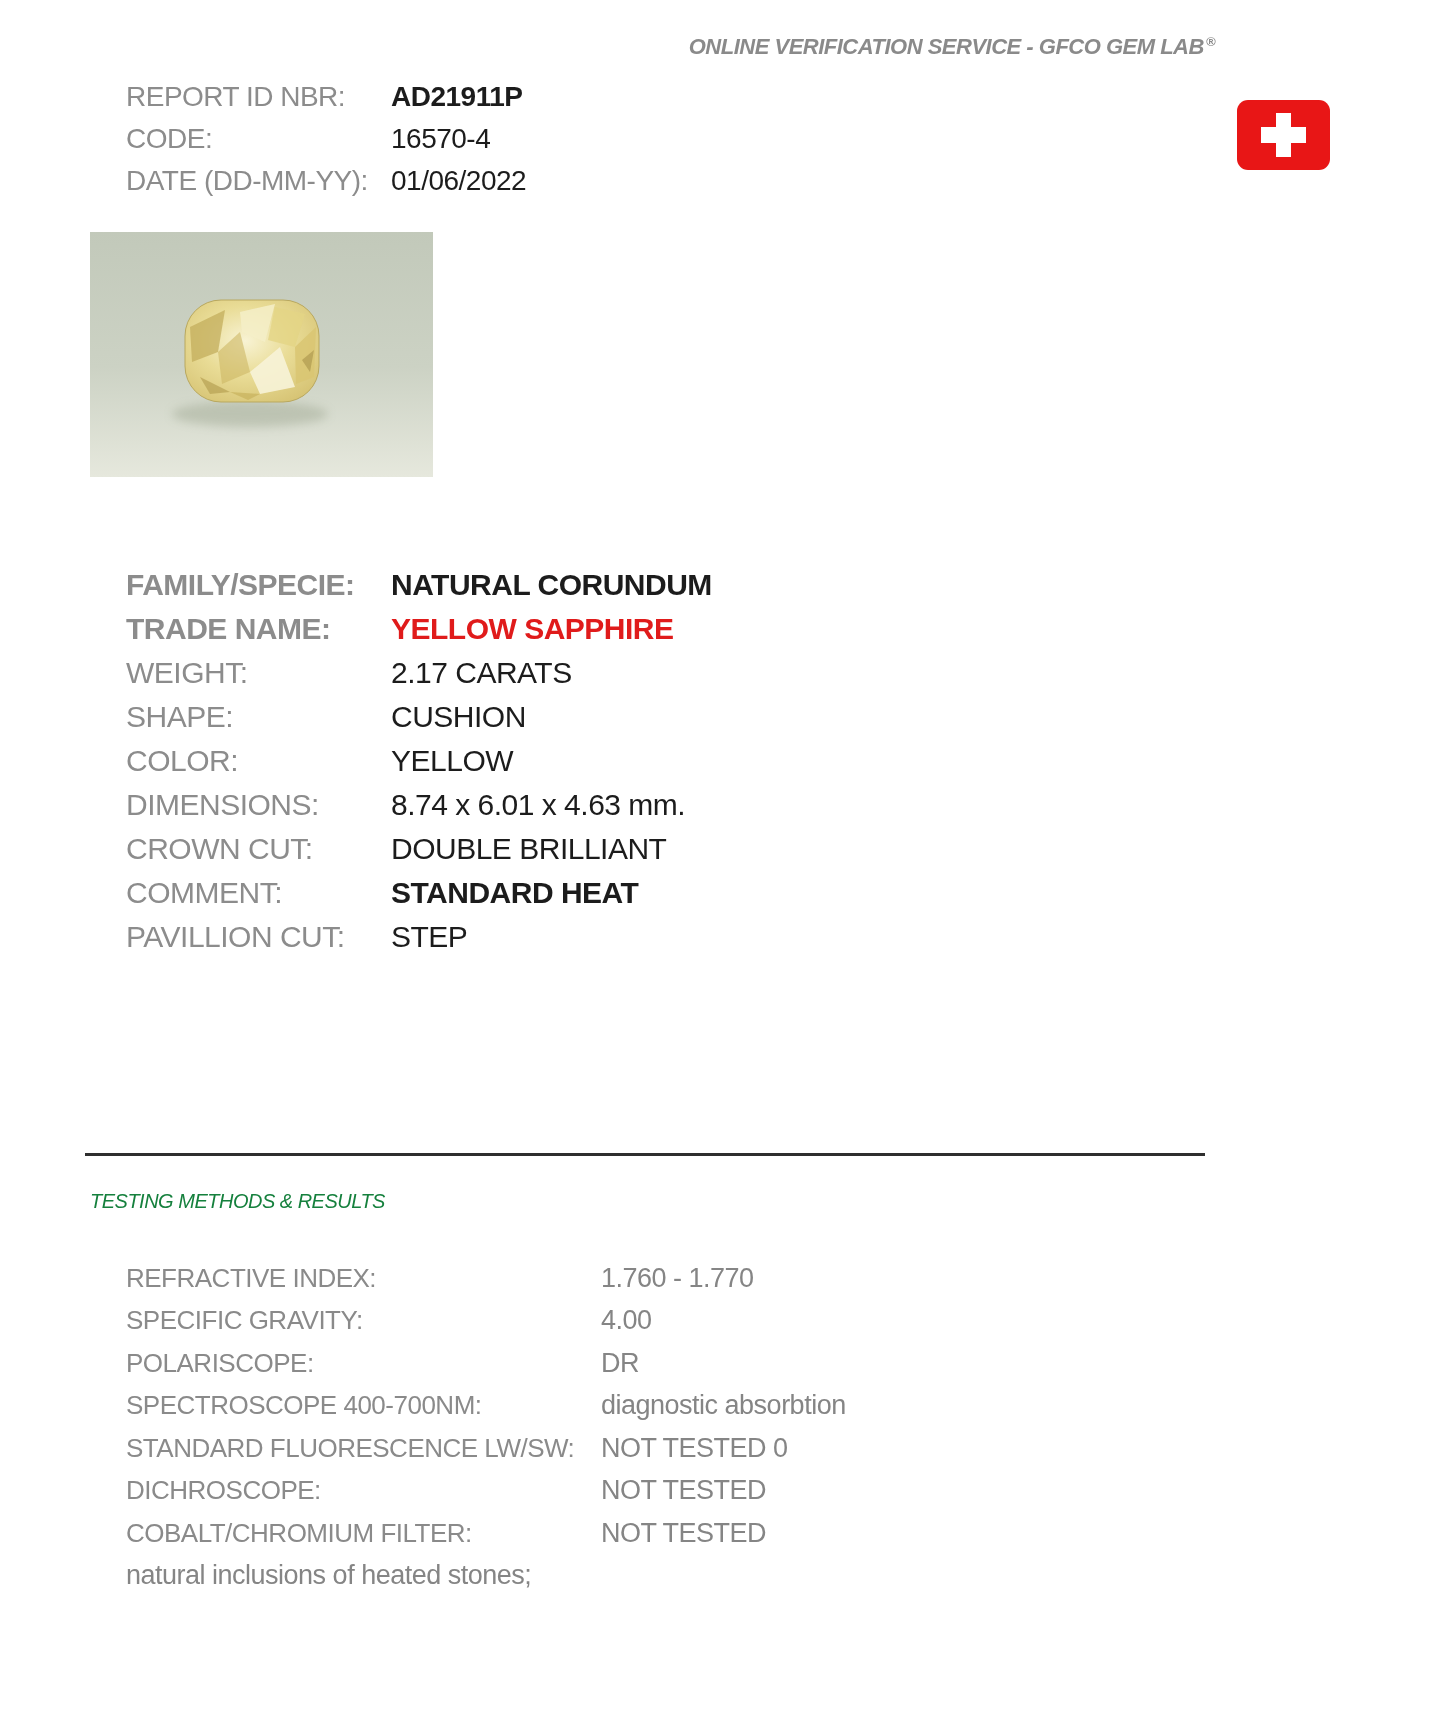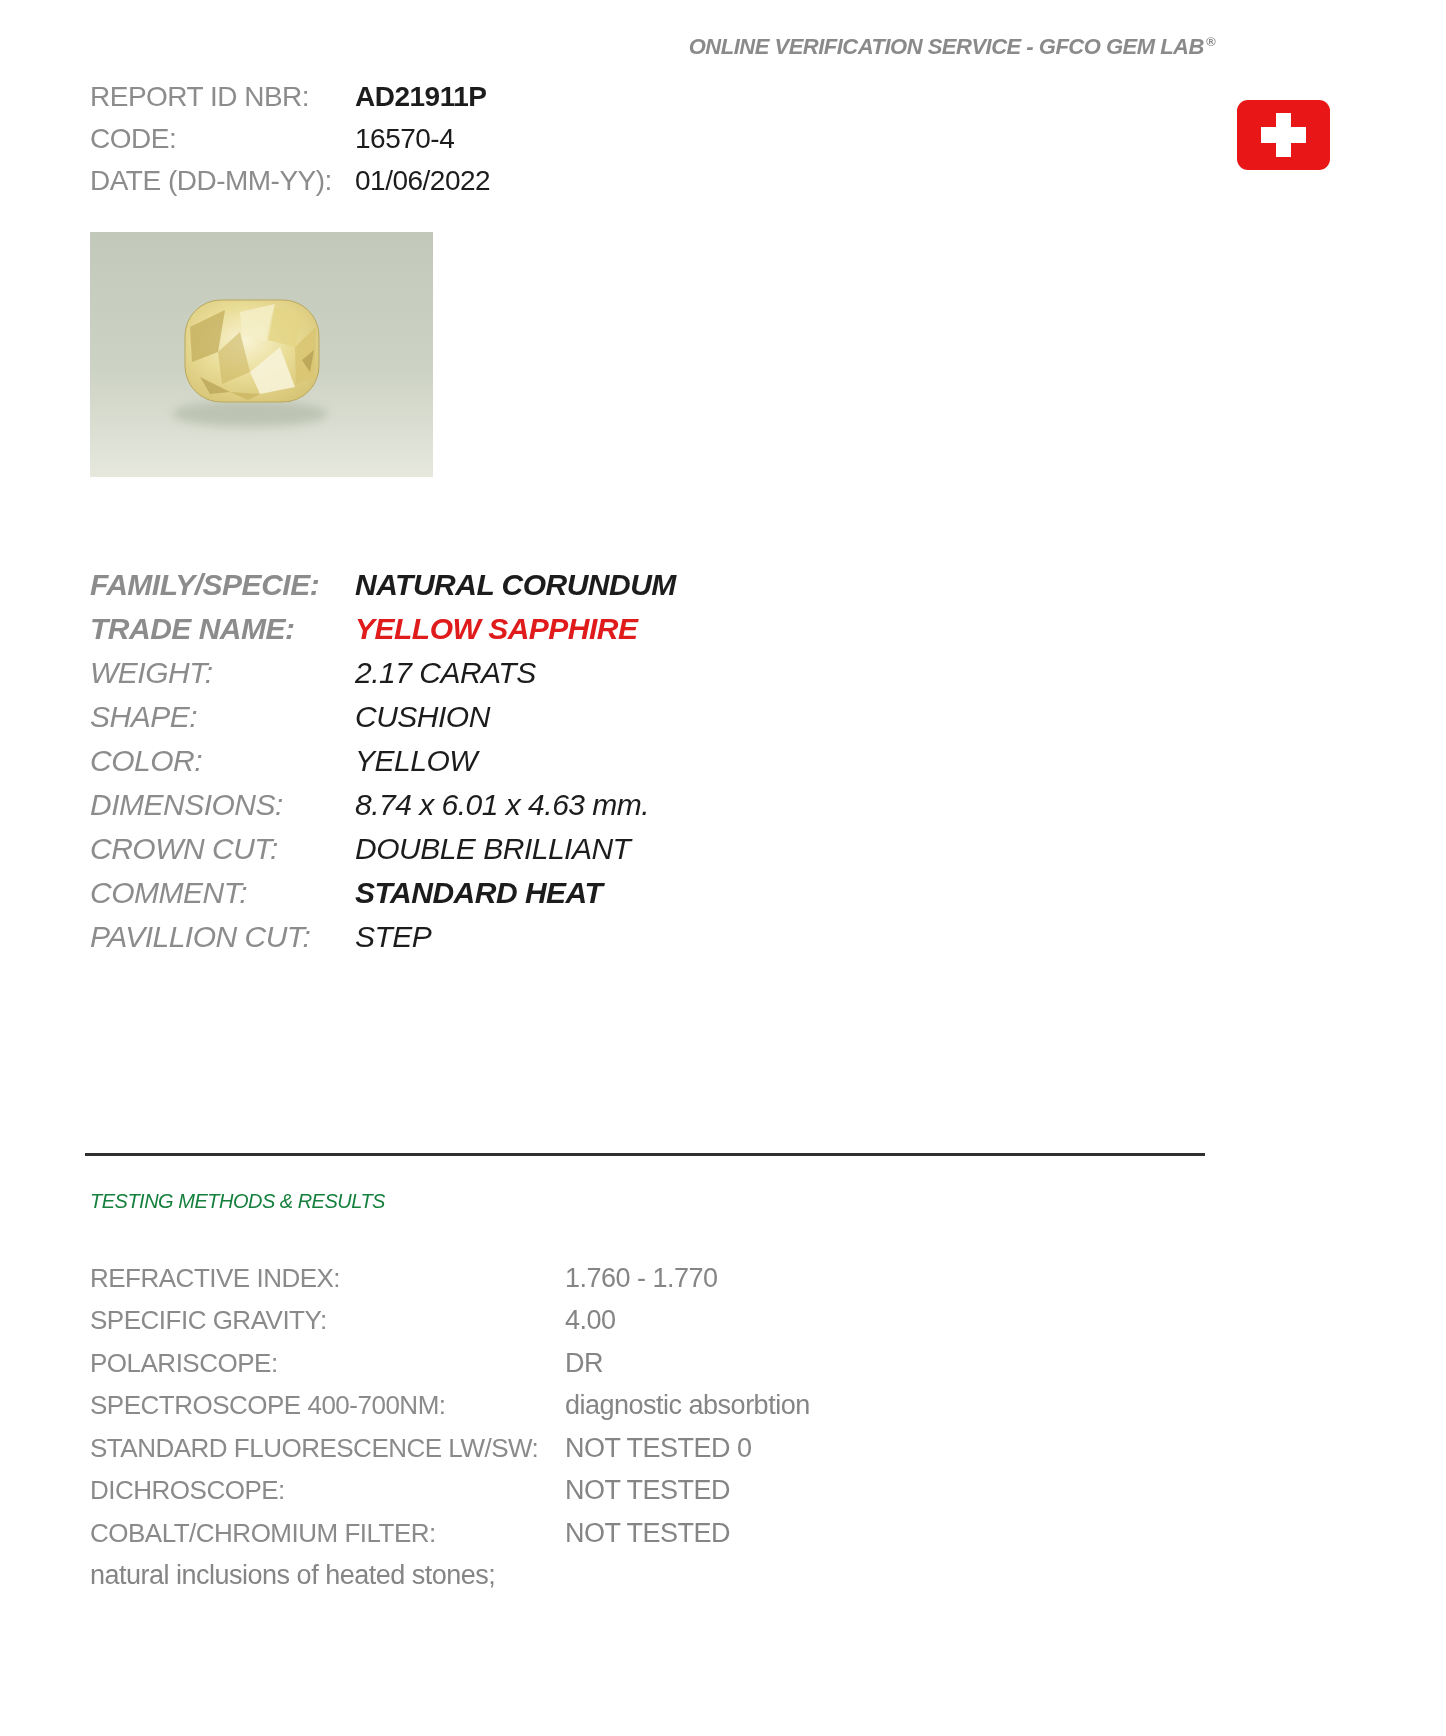--- a/index.html
+++ b/index.html
@@ -31,21 +31,21 @@
     margin-left: 2px;
   }
 
   
   .id-block {
     position: absolute;
     left: 90px;
     top: 76px;
     font-size: 28px;
   }
-  .row { display: flex; align-items: center; }
+  .row { display: flex; align-items: center; margin-left: 36px; }
   .id-block .row { height: 42px; }
   .lbl { width: 265px; color: #8c8c8c; font-weight: normal; }
   .val { color: #1c1c1c; }
   .bold { font-weight: bold; }
   .red  { color: #e01b1b; }
 
   
   .flag {
     position: absolute;
     left: 1237px;
@@ -77,21 +77,21 @@
     height: 245px;
   }
 
   
   .details-block {
     position: absolute;
     left: 90px;
     top: 563px;
     font-size: 30px;
   }
-  .details-block .row { height: 44px; font-style: italic; }
+  .details-block .row { height: 44px; }
   .details-block .lbl { width: 265px; }
 
   
   .divider {
     position: absolute;
     left: 85px;
     top: 1153px;
     width: 1120px;
     height: 3px;
     background: #2f2f2f;

